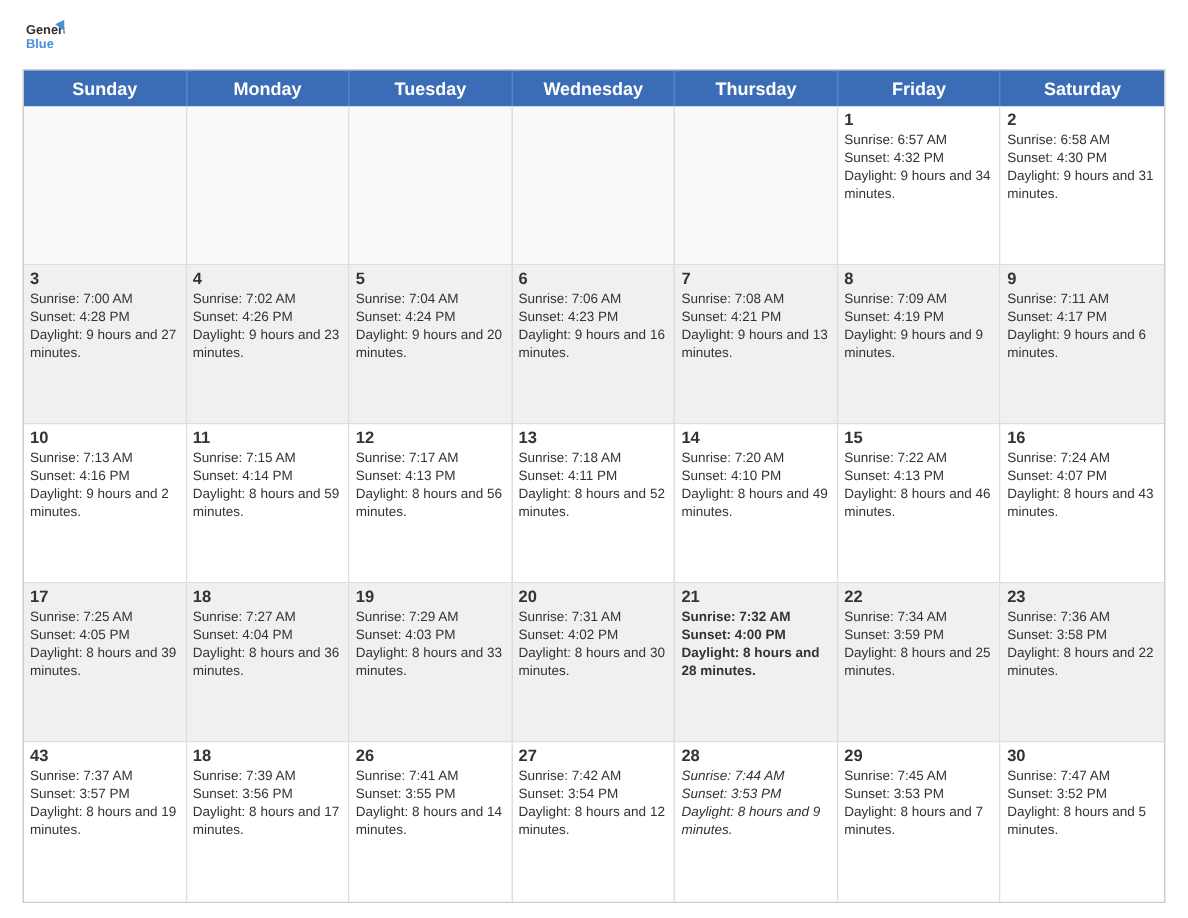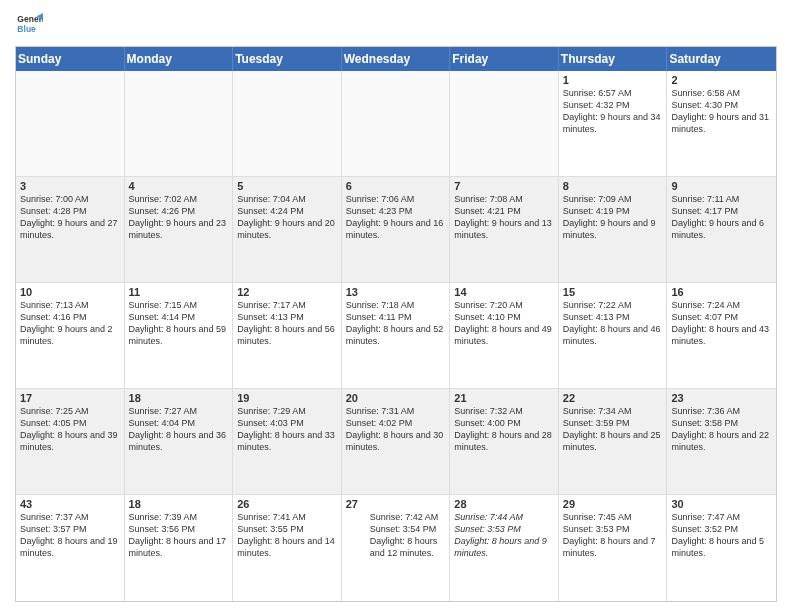--- a/index.html
+++ b/index.html
@@ -59,20 +59,21 @@
     }
     .cal-header {
       display: grid;
       grid-template-columns: repeat(7, 1fr);
       background: #3a6db5;
     }
     .cal-header-cell {
       color: #fff;
       font-size: 12px;
       font-weight: bold;
+      text-align: center;
       padding: 5px 2px;
       border-right: 1px solid #5585c5;
     }
     .cal-header-cell:last-child { border-right: none; }
     .cal-body {
       flex: 1;
       display: grid;
       grid-template-rows: repeat(5, 1fr);
     }
     .cal-row {
@@ -129,22 +130,22 @@
       <div class="location"></div>
     </div>
   </div>
 
   <div class="calendar">
     <div class="cal-header">
     <div class="cal-header-cell">Sunday</div>
         <div class="cal-header-cell">Monday</div>
         <div class="cal-header-cell">Tuesday</div>
         <div class="cal-header-cell">Wednesday</div>
+        <div class="cal-header-cell">Thursday</div>
         <div class="cal-header-cell">Friday</div>
-        <div class="cal-header-cell">Thursday</div>
         <div class="cal-header-cell">Saturday</div>
       </div>
     <div class="cal-body">
     <div class="cal-row">
           <div class="cal-cell empty"></div>
           <div class="cal-cell empty"></div>
           <div class="cal-cell empty"></div>
           <div class="cal-cell empty"></div>
           <div class="cal-cell empty"></div>
           <div class="cal-cell">
@@ -268,21 +269,21 @@
 Daylight: 8 hours and 33 minutes.</div>
           </div>
           <div class="cal-cell shaded">
             <span class="day-num">20</span>
             <div class="cell-info" style="white-space: pre-line;">Sunrise: 7:31 AM
 Sunset: 4:02 PM
 Daylight: 8 hours and 30 minutes.</div>
           </div>
           <div class="cal-cell shaded">
             <span class="day-num">21</span>
-            <div class="cell-info" style="white-space: pre-line;">Sunrise: 7:32 AM
+            <div class="cell-info" style="white-space: pre-line; font-weight: bold;">Sunrise: 7:32 AM
 Sunset: 4:00 PM
 Daylight: 8 hours and 28 minutes.</div>
           </div>
           <div class="cal-cell shaded">
             <span class="day-num">22</span>
             <div class="cell-info" style="white-space: pre-line;">Sunrise: 7:34 AM
 Sunset: 3:59 PM
 Daylight: 8 hours and 25 minutes.</div>
           </div>
           <div class="cal-cell shaded">
@@ -306,21 +307,21 @@
 Daylight: 8 hours and 17 minutes.</div>
           </div>
           <div class="cal-cell">
             <span class="day-num">26</span>
             <div class="cell-info" style="white-space: pre-line;">Sunrise: 7:41 AM
 Sunset: 3:55 PM
 Daylight: 8 hours and 14 minutes.</div>
           </div>
           <div class="cal-cell">
             <span class="day-num">27</span>
-            <div class="cell-info" style="white-space: pre-line; margin-left: 24px;">Sunrise: 7:42 AM
+            <div class="cell-info" style="white-space: pre-line;">Sunrise: 7:42 AM
 Sunset: 3:54 PM
 Daylight: 8 hours and 12 minutes.</div>
           </div>
           <div class="cal-cell">
             <span class="day-num">28</span>
             <div class="cell-info" style="white-space: pre-line; font-style: italic;">Sunrise: 7:44 AM
 Sunset: 3:53 PM
 Daylight: 8 hours and 9 minutes.</div>
           </div>
           <div class="cal-cell">

